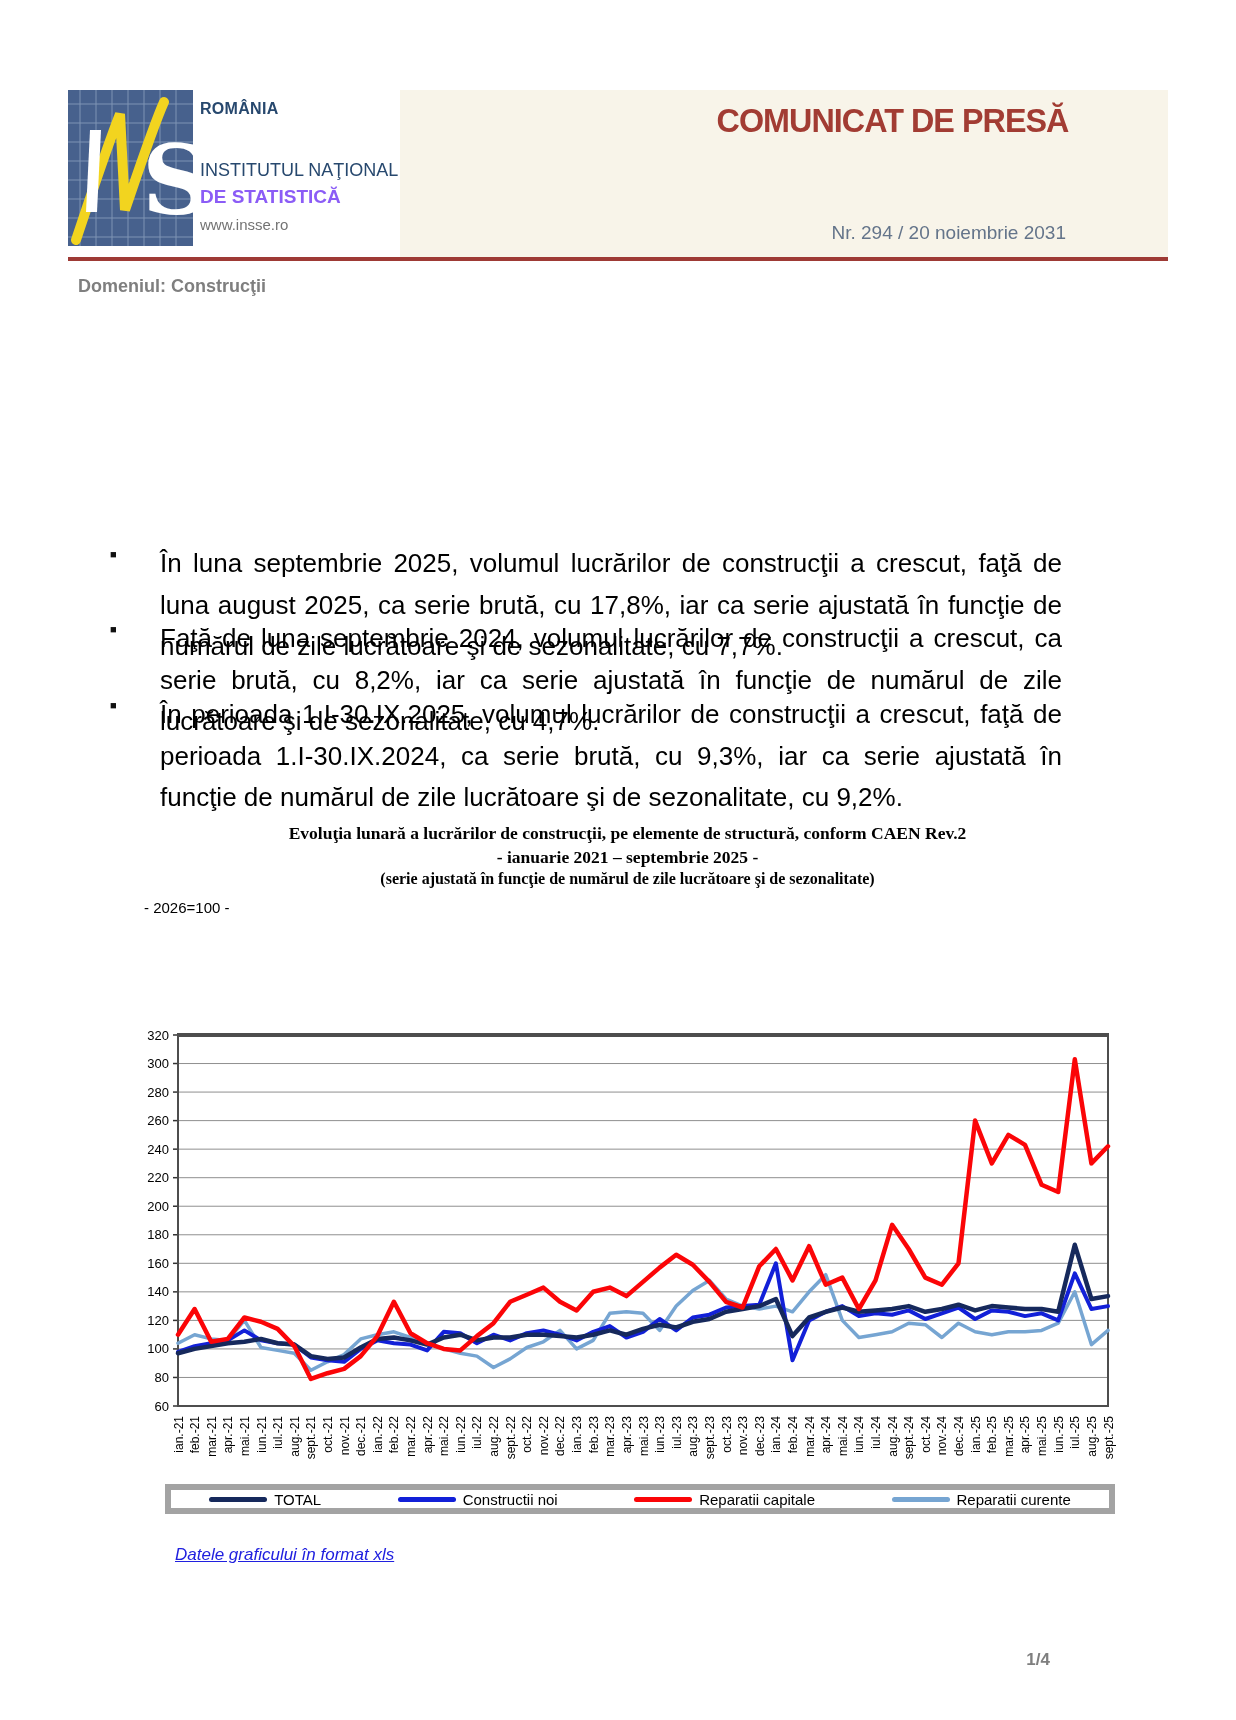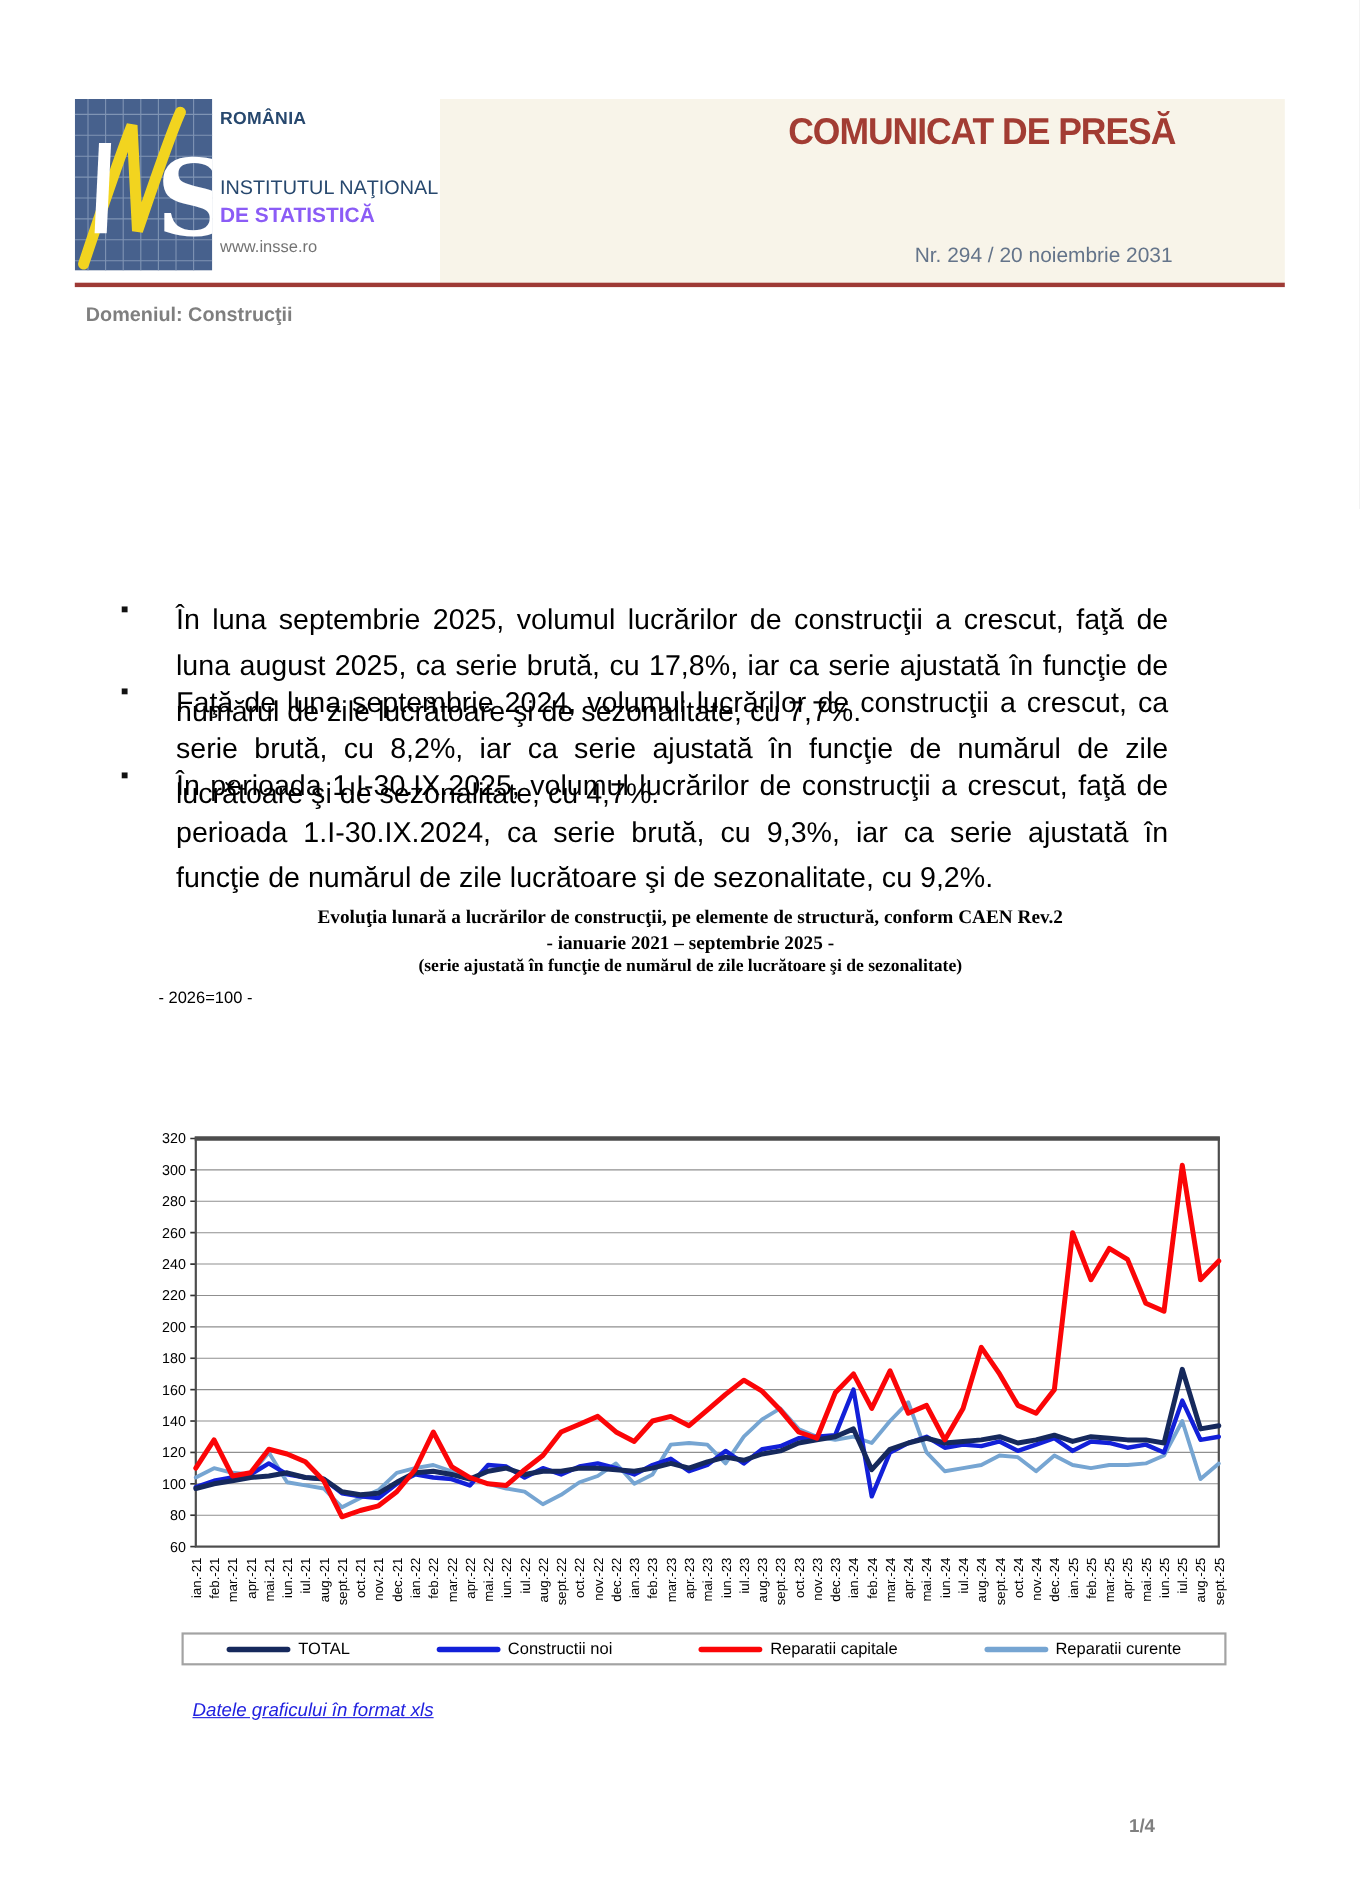--- a/index.html
+++ b/index.html
@@ -27,21 +27,21 @@
   .b-text{flex:1;font-size:26px;line-height:1.6;color:#000;text-align:justify;margin-left:16px;}
   
   .ch-t{position:absolute;left:140px;width:975px;text-align:center;color:#000;font-family:Liberation Serif, serif;}
   .ch-t1{top:823px;font-size:17.5px;font-weight:bold;}
   .ch-t2{top:847px;font-size:17.5px;font-weight:bold;}
   .ch-t3{top:870px;font-size:16px;font-weight:bold;}
   .ch-unit{position:absolute;left:144px;top:899px;font-size:15px;color:#000;}
   #chart-svg{position:absolute;left:140px;top:1028px;}
   #chart-svg text{font-family:"Liberation Sans",sans-serif;}
   
-  .legend{position:absolute;left:165px;top:1484px;width:950px;height:30px;border:2px solid #a3a3a3;
+  .legend{position:absolute;left:165px;top:1484px;width:950px;height:30px;border:6px solid #a3a3a3;
           box-sizing:border-box;display:flex;align-items:center;justify-content:space-around;background:#fff;}
   .legend-item{display:flex;align-items:center;gap:7px;}
   .legend-dash{width:58px;height:5px;border-radius:3px;display:inline-block;}
   .legend-label{font-size:15px;color:#000;}
   
   .xls-link{position:absolute;left:175px;top:1545px;font-size:17px;font-style:italic;color:#2020df;
             text-decoration:underline;}
   .pageno{position:absolute;right:186px;top:1650px;font-size:17px;font-weight:bold;color:#7f7f7f;}
 </style>
 </head>

